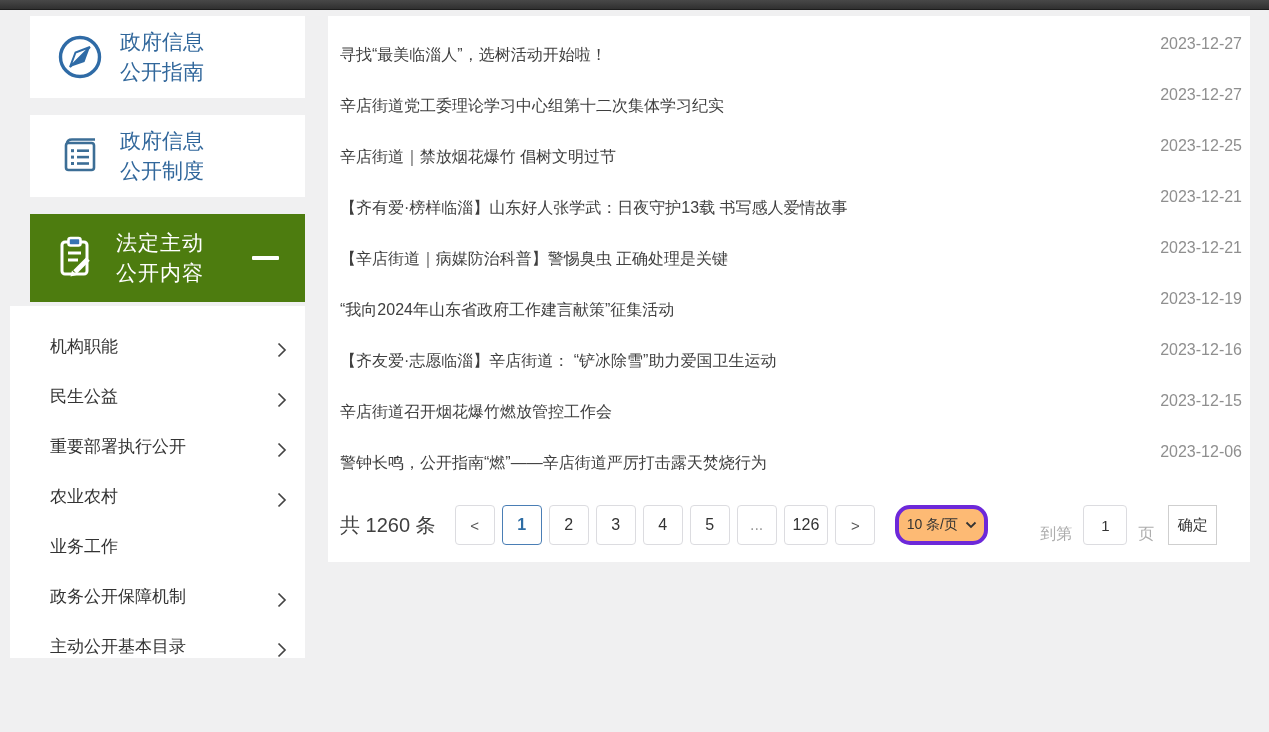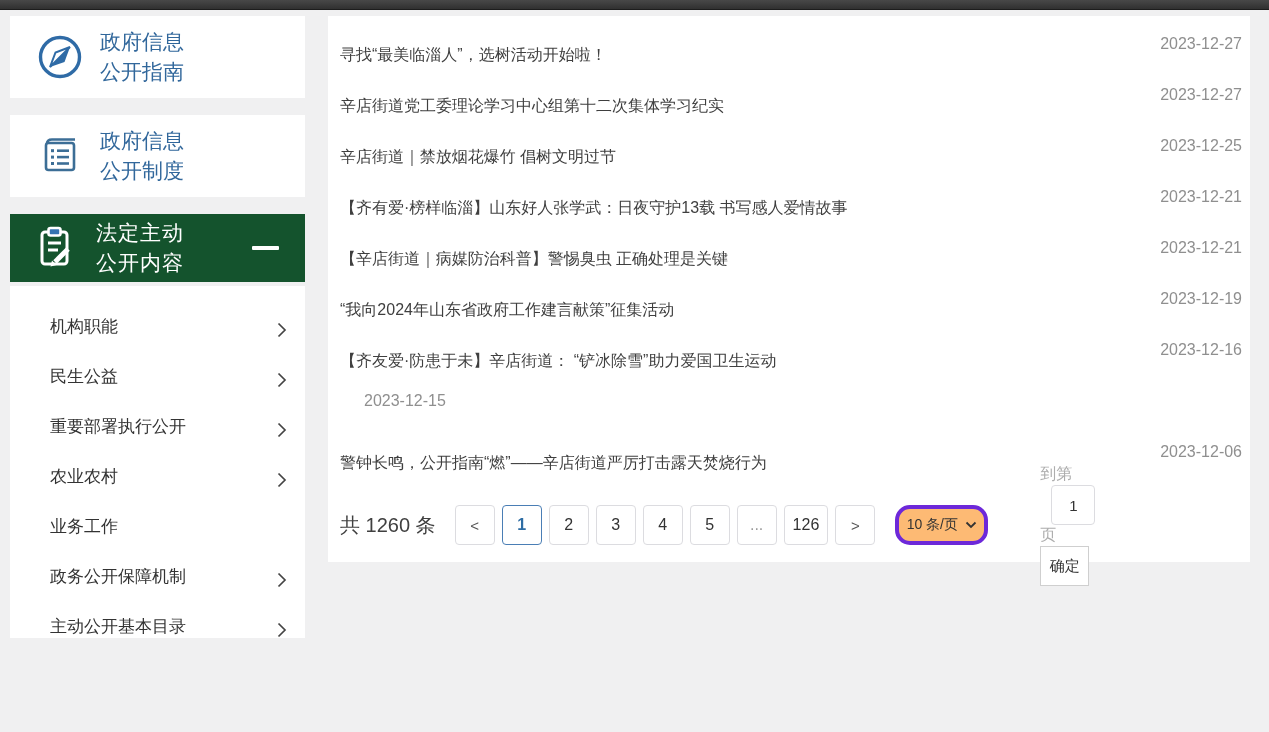--- a/index.html
+++ b/index.html
@@ -7,24 +7,24 @@
   body { font-family:"Liberation Sans","DejaVu Sans",sans-serif; }
   .screen { position:relative; width:1269px; height:732px; background:#f0f0f1; overflow:hidden; }
 
   
   .topbar { position:absolute; top:0; left:0; width:1269px; height:10px;
             background:linear-gradient(#484848,#303030); border-bottom:1px solid #1d1d1d; }
 
   
   .sidebar { position:absolute; left:10px; top:16px; width:295px; }
   .side-card { background:#ffffff; height:82px; margin-bottom:17px; display:flex;
-               align-items:center; padding:0 18px 0 26px; cursor:pointer; }
+               align-items:center; padding:0 18px 0 26px; cursor:pointer;margin-left:20px; }
   .side-card .icon { width:48px; height:48px; flex:none; margin-right:16px; }
   .side-card .label { font-size:21px; line-height:30px; color:#31679b; }
-  .side-card.active { background:#14532d; height:68px; margin-bottom:4px; padding-left:22px; }
+  .side-card.active { background:#4d7c0f; height:88px; margin-bottom:4px; padding-left:22px; }
   .side-card.active .label { color:#ffffff; letter-spacing:1px; }
   .minus-bar { margin-left:auto; margin-right:8px; width:27px; height:4px; background:#ffffff; border-radius:1px; }
 
   .menu { background:#ffffff; padding-top:2px; }
   .menu-item { height:50px; display:flex; align-items:flex-end; padding:0 18px 0 40px;
                font-size:17px; color:#333333; cursor:pointer; }
   .menu-item .chev { margin-left:auto; display:flex; align-items:center; }
 
   
   .main { position:absolute; left:328px; top:16px; width:922px; background:#ffffff;
@@ -38,21 +38,21 @@
   .pager .total { font-size:20px; margin-right:19px; color:#404040; }
   .pbtn { min-width:40px; height:40px; padding:0 8px; border:1px solid #dcdce0; border-radius:4px;
           background:#fff; display:flex; align-items:center; justify-content:center;
           margin-right:7px; color:#333; font-size:16px; cursor:pointer; }
   .pbtn.arrow { color:#555; font-size:15px; }
   .pbtn.active { border-color:#4a7eb5; color:#2e6da4; font-weight:bold; }
   .pbtn.ellipsis { color:#9a9a9a; }
   .psize { width:93px; height:40px; border:4px solid #6d28d9; border-radius:15px; background:#fdba74;
            display:flex; align-items:center; justify-content:center; gap:7px; margin-left:13px;
            font-size:14px; color:#333; cursor:pointer; }
-  .goto { margin-left:52px; display:flex; align-items:flex-start; font-size:16px; color:#adadad;flex-direction:column; }
+  .goto { margin-left:52px; display:flex; align-items:flex-end; font-size:16px; color:#adadad; }
   .goto input { width:44px; height:40px; border:1px solid #dcdce0; border-radius:4px;
                 text-align:center; font-size:15px; color:#333; margin:0 11px;
                 font-family:inherit; outline:none; }
   .goto .page-word { margin-right:14px; }
   .confirm-btn { width:49px; height:40px; border:1px solid #cfcfcf; border-radius:0; background:#fff;
                  color:#333; font-size:15px; display:flex; align-items:center; justify-content:center;
                  cursor:pointer; }
 </style>
 </head>
 <body>
@@ -188,24 +188,25 @@
     </div>
     <div class="article-row">
       <span class="article-title">【辛店街道｜病媒防治科普】警惕臭虫 正确处理是关键</span>
       <span class="article-date">2023-12-21</span>
     </div>
     <div class="article-row">
       <span class="article-title">“我向2024年山东省政府工作建言献策”征集活动</span>
       <span class="article-date">2023-12-19</span>
     </div>
     <div class="article-row">
-      <span class="article-title">【齐友爱·防患于未】辛店街道： “铲冰除雪”助力爱国卫生运动</span>
+      <span class="article-title">【齐友爱·志愿临淄】辛店街道： “铲冰除雪”助力爱国卫生运动</span>
       <span class="article-date">2023-12-16</span>
     </div>
     <div class="article-row">
+      <span class="article-title">辛店街道召开烟花爆竹燃放管控工作会</span>
       <span class="article-date">2023-12-15</span>
     </div>
     <div class="article-row">
       <span class="article-title">警钟长鸣，公开指南“燃”——辛店街道严厉打击露天焚烧行为</span>
       <span class="article-date">2023-12-06</span>
     </div>
 
     <div class="pager">
       <span class="total">共 1260 条</span>
       <span class="pbtn arrow">&lt;</span>

